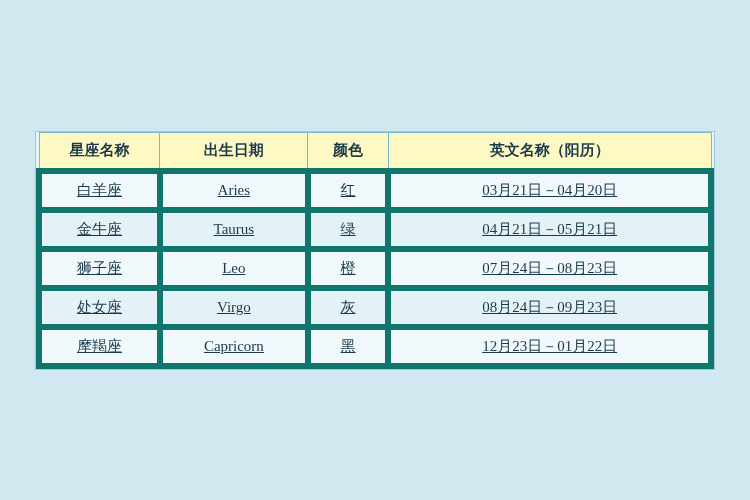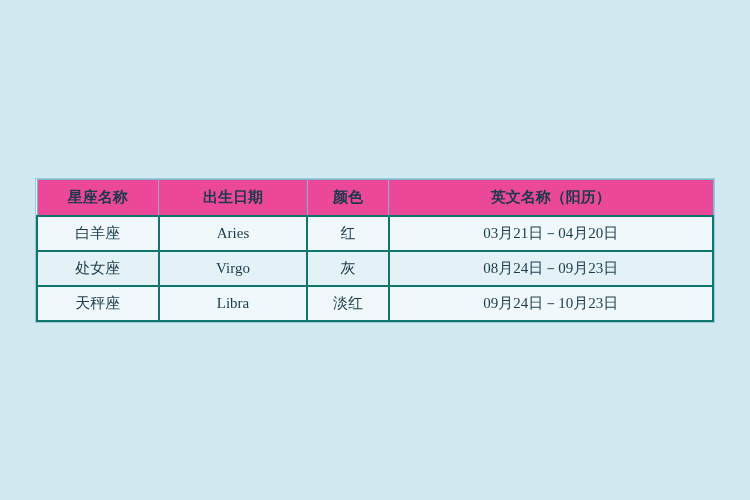--- a/index.html
+++ b/index.html
@@ -23,21 +23,21 @@
       border: 1px solid #a0c8d8;
       width: 680px;
     }
 
     table {
       width: 100%;
       border-collapse: collapse;
     }
 
     thead tr {
-      background-color: #ec4899;
+      background-color: #fef9c3;
       margin-left: 12px;
     }
 
     thead th {
       border: 1px solid #7ab8cc;
       padding: 8px 10px;
       text-align: center;
       font-size: 15px;
       font-weight: bold;
       color: #1a3a4a;
@@ -45,25 +45,26 @@
 
     tbody tr {
       background-color: #f0f8fc;
     }
 
     tbody tr:nth-child(even) {
       background-color: #e4f2f8;
     }
 
     tbody td {
-      border: 2px solid #0f766e;
+      border: 6px solid #0f766e;
       padding: 7px 10px;
       text-align: center;
       font-size: 15px;
       color: #1a3a4a;
+      text-decoration: underline;
     }
 
     .col-chinese { width: 18%; }
     .col-english { width: 22%; }
     .col-color   { width: 12%; }
     .col-date    { width: 48%; }
   </style>
 </head>
 <body>
 
@@ -78,26 +79,38 @@
       </tr>
     </thead>
     <tbody id="table-body">
     <tr>
           <td>白羊座</td>
           <td>Aries</td>
           <td>红</td>
           <td>03月21日－04月20日</td>
         </tr>
         <tr>
+          <td>金牛座</td>
+          <td>Taurus</td>
+          <td>绿</td>
+          <td>04月21日－05月21日</td>
+        </tr>
+        <tr>
+          <td>狮子座</td>
+          <td>Leo</td>
+          <td>橙</td>
+          <td>07月24日－08月23日</td>
+        </tr>
+        <tr>
           <td>处女座</td>
           <td>Virgo</td>
           <td>灰</td>
           <td>08月24日－09月23日</td>
         </tr>
         <tr>
-          <td>天秤座</td>
-          <td>Libra</td>
-          <td>淡红</td>
-          <td>09月24日－10月23日</td>
+          <td>摩羯座</td>
+          <td>Capricorn</td>
+          <td>黑</td>
+          <td>12月23日－01月22日</td>
         </tr>
       </tbody>
   </table>
 </div>
 
 </body></html>

